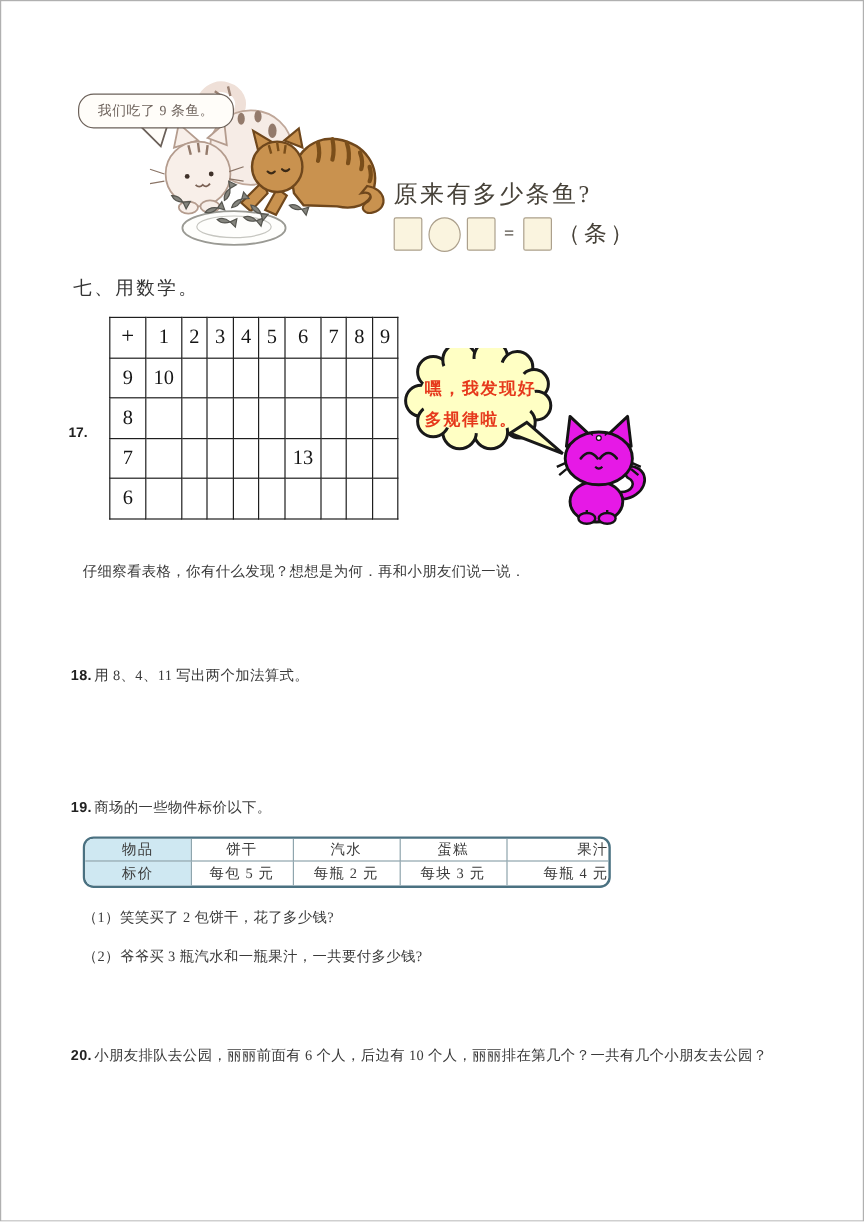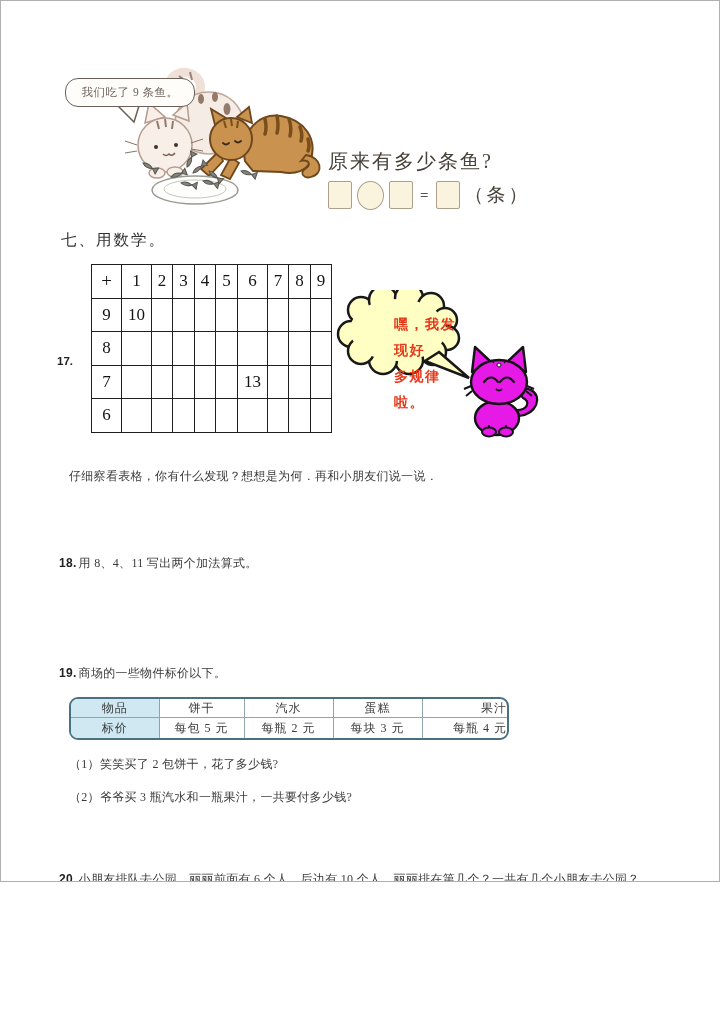--- a/index.html
+++ b/index.html
@@ -1,16 +1,16 @@
 <!DOCTYPE html>
 <html><head>
 <meta charset="utf-8">
 <style>
   html,body{margin:0;padding:0;background:#fff;}
-  .page{position:relative;width:720px;height:882px;background:#ffffff;
+  .page{position:relative;width:720px;height:1018px;background:#ffffff;
         border:1px solid #b0b0b0;box-sizing:border-box;overflow:hidden;
         font-family:"Liberation Serif","DejaVu Serif",serif;}
   .abs{position:absolute;}
   .t{position:absolute;color:#3a3a3a;font-size:12px;letter-spacing:.3px;white-space:nowrap;}
   .num{font-family:"Liberation Sans","DejaVu Sans",sans-serif;font-weight:600;color:#222;margin-right:2px;}
   .heading{position:absolute;left:60px;top:229px;font-size:15.5px;letter-spacing:2px;color:#333;}
   
   .sb{position:absolute;left:64px;top:77px;width:128px;height:27px;border:1.5px solid #6b6059;
       border-radius:13px;background:#fffdf9;display:flex;align-items:center;justify-content:center;
       font-size:11.5px;color:#6e635c;letter-spacing:.5px;z-index:3;}
@@ -23,21 +23,21 @@
   
   .lbl17{position:absolute;left:56px;top:354px;font-family:"Liberation Sans","DejaVu Sans",sans-serif;
          font-size:11.5px;font-weight:600;color:#222;}
   table.addgrid{position:absolute;left:90px;top:263px;border-collapse:collapse;table-layout:fixed;
         width:240px;font-family:"Liberation Serif","DejaVu Serif",serif;font-size:17px;color:#141414;}
   .addgrid td{border:1.5px solid #1f1f1f;text-align:center;padding:0;height:32.5px;overflow:hidden;}
   .addgrid td.plus{font-size:19px;}
   
   .cloud-t{position:absolute;left:353px;top:311px;width:102px;font-size:14px;font-weight:600;
            color:#e6391c;letter-spacing:1.5px;line-height:26px;}
-  .cloud-t span{display:block;margin-left:40px;}
+  .cloud-t span{display:block;}
   
   .followup{left:68px;top:467px;}
   .l18{left:58px;top:554px;}
   .l19{left:58px;top:664px;}
   .q1{left:68px;top:755px;}
   .q2{left:68px;top:788px;}
   .l20{left:58px;top:870px;}
   
   .price-wrap{position:absolute;left:68px;top:696px;width:440px;border:2px solid #4a7181;
               border-radius:9px;overflow:hidden;background:#fff;box-sizing:border-box;}

